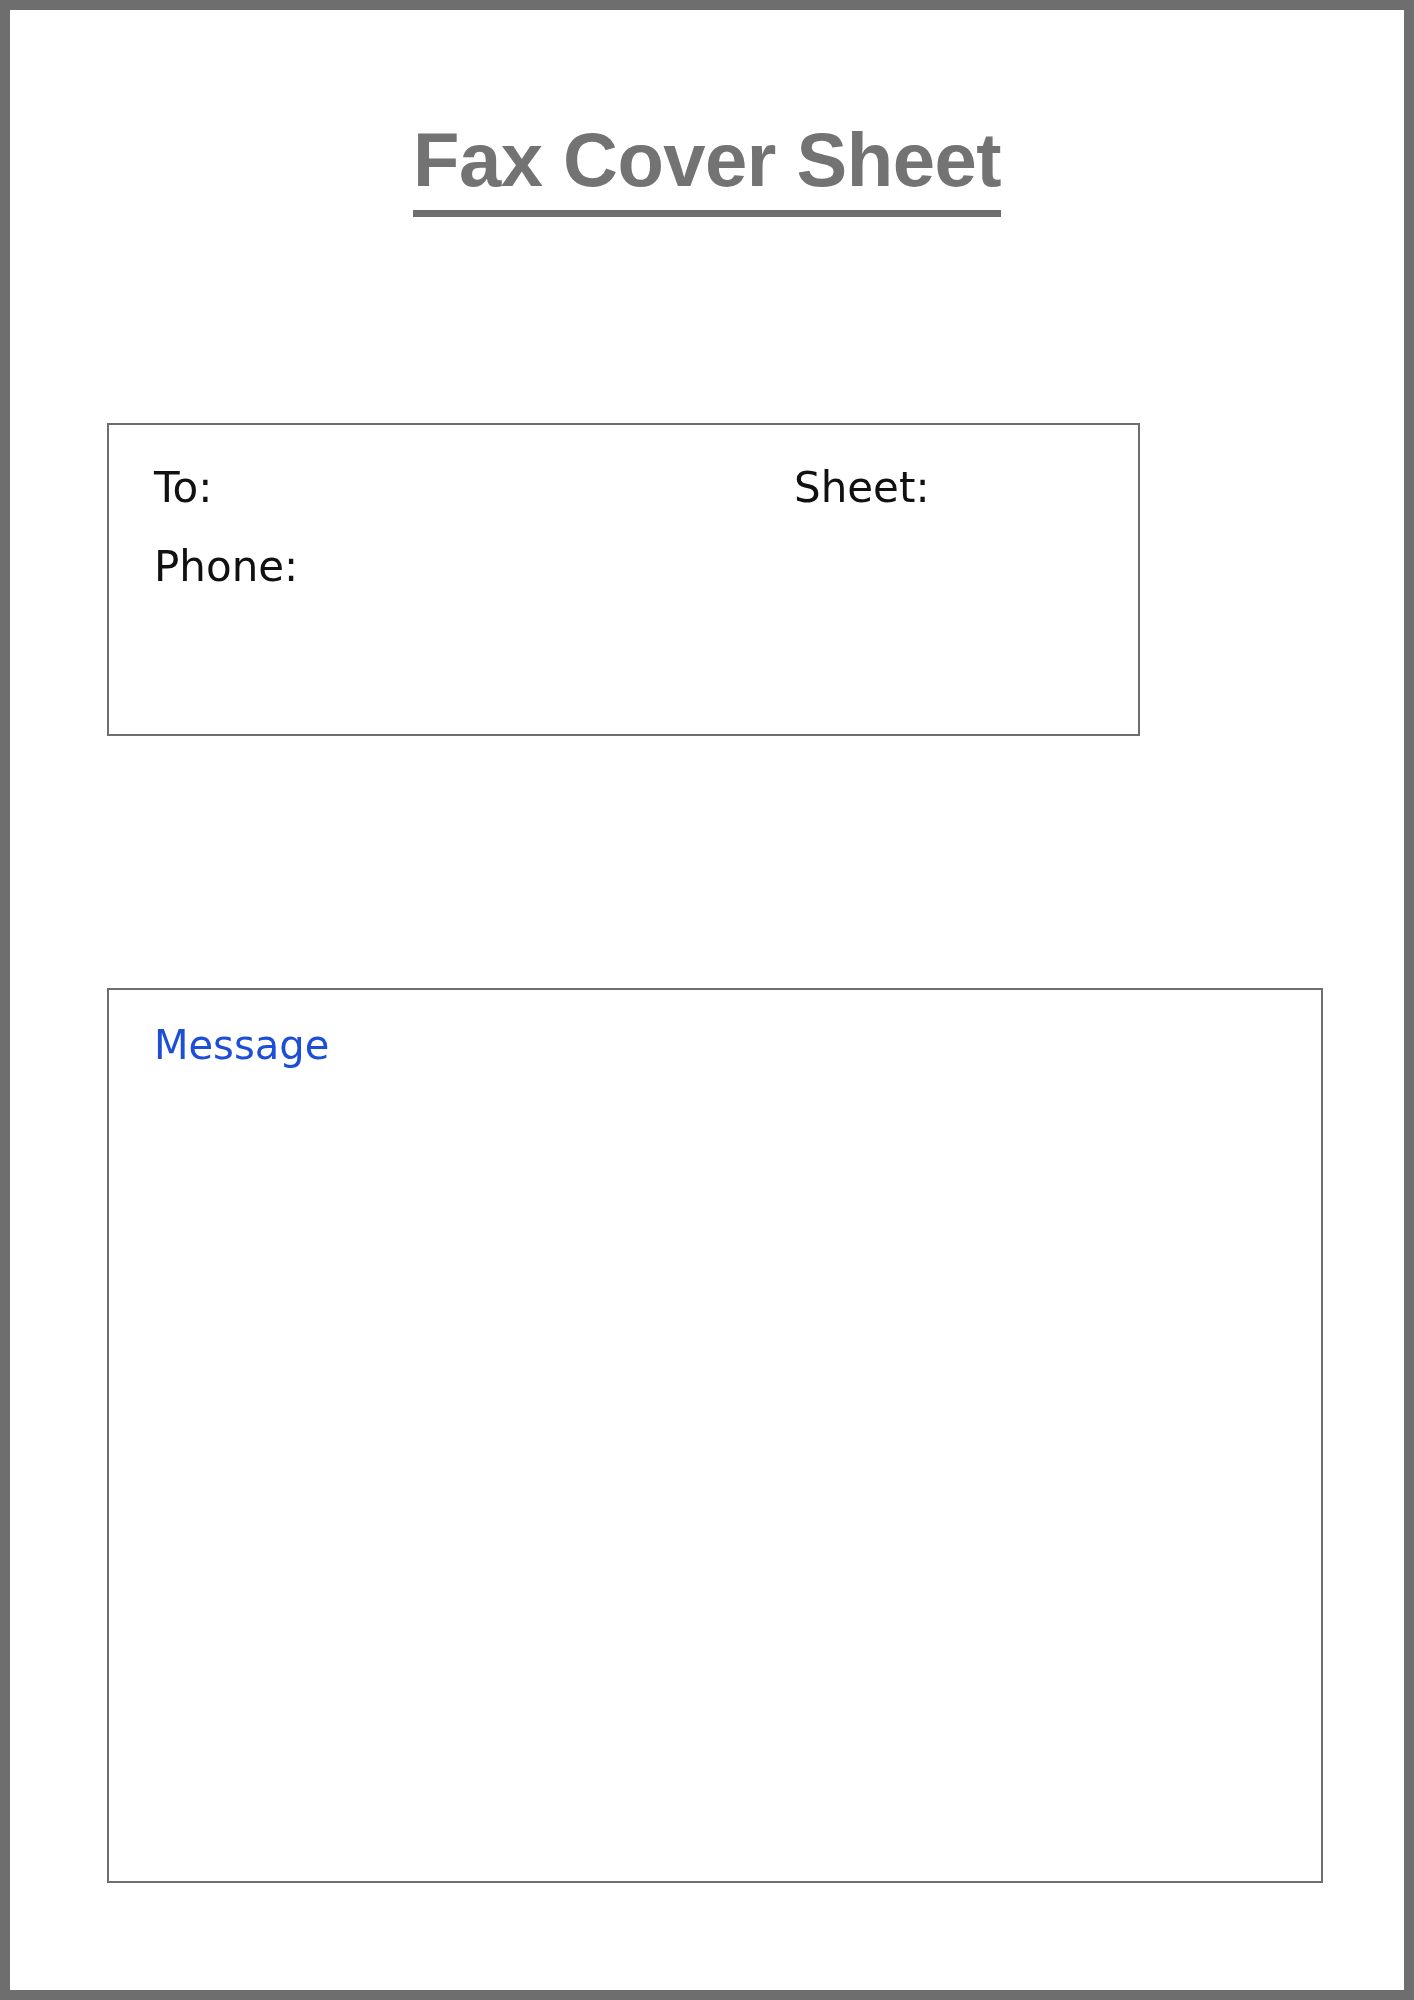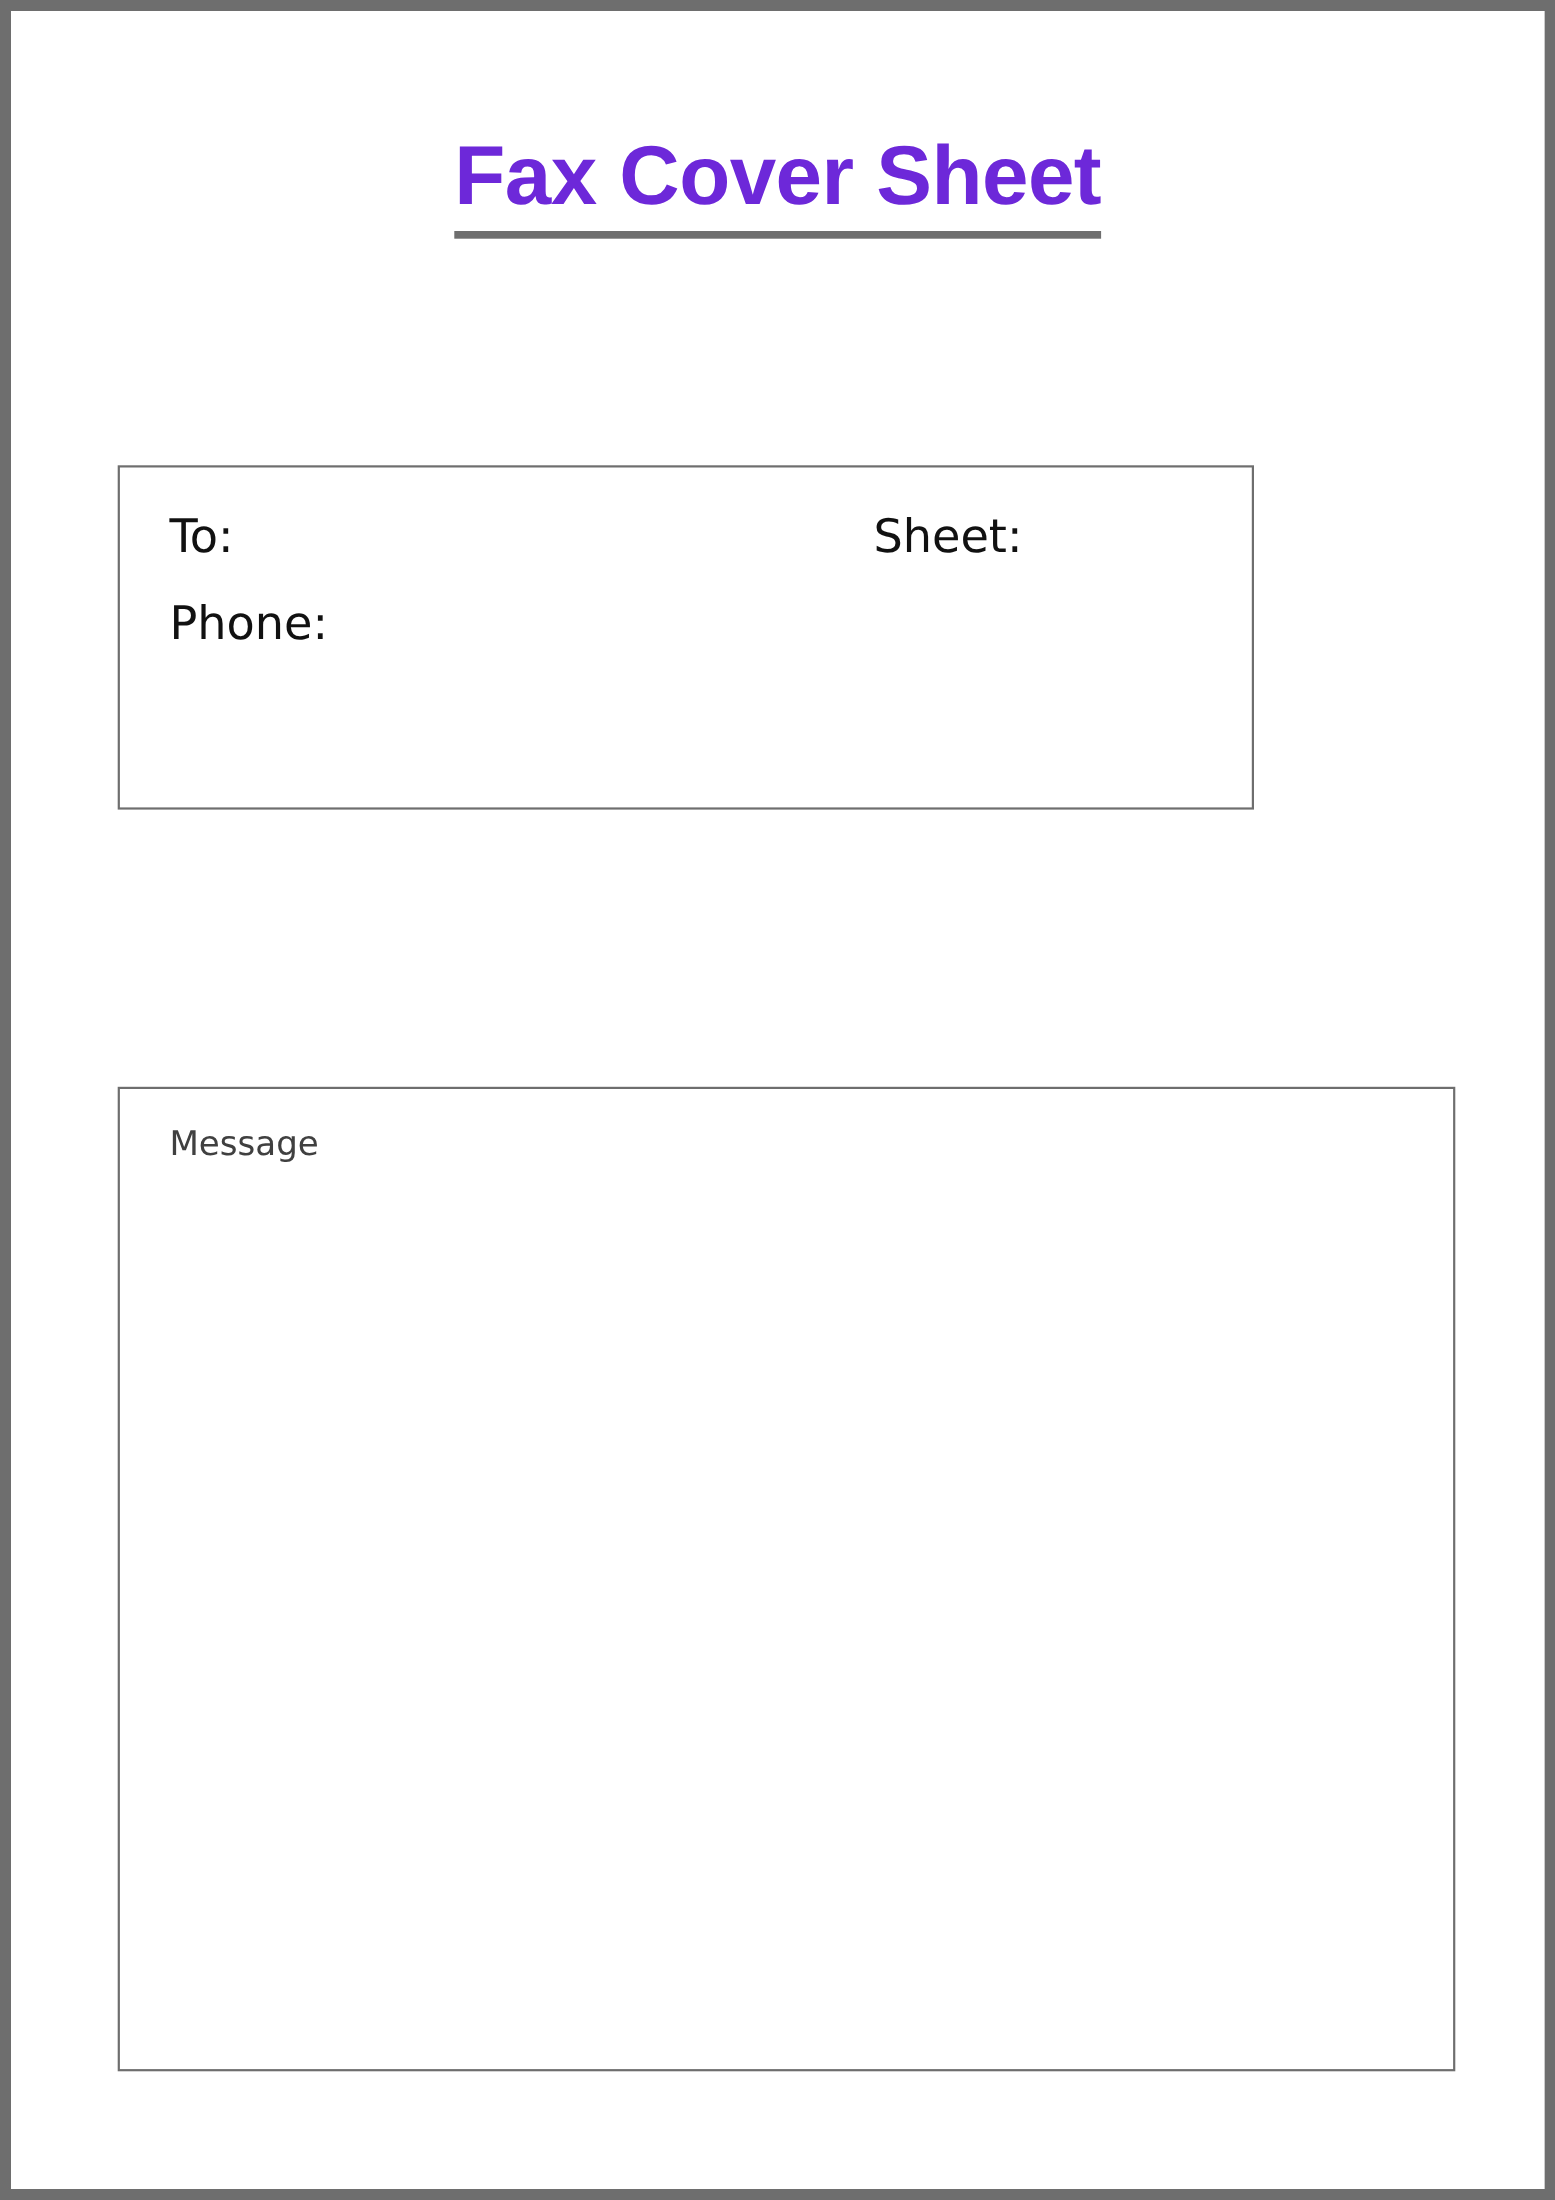--- a/index.html
+++ b/index.html
@@ -38,21 +38,21 @@
     position: absolute;
     left: 0;
     right: 0;
     top: 108px;
     text-align: center;
   }
   .title {
     display: inline-block;
     font-size: 76px;
     font-weight: bold;
-    color: #6d28d9;
+    color: #737373;
     letter-spacing: -0.5px;
     line-height: 1.1;
     border-bottom: 7px solid #6e6e6e;
     padding-bottom: 8px;
   }
 
   
   .info-box {
     position: absolute;
     left: 97px;
@@ -96,22 +96,22 @@
     top: 978px;
     width: 1216px;
     height: 895px;
     box-sizing: border-box;
     border: 2px solid #6e6e6e;
   }
   .message-label {
     position: absolute;
     left: 45px;
     top: 35px;
-    font-size: 31px;
-    color: #404040;
+    font-size: 40px;
+    color: #1d4ed8;
     font-family: "DejaVu Sans", sans-serif;
     line-height: 1;
   }
 </style>
 </head>
 <body>
 
 <div class="page">
   <div class="sheet">
 

